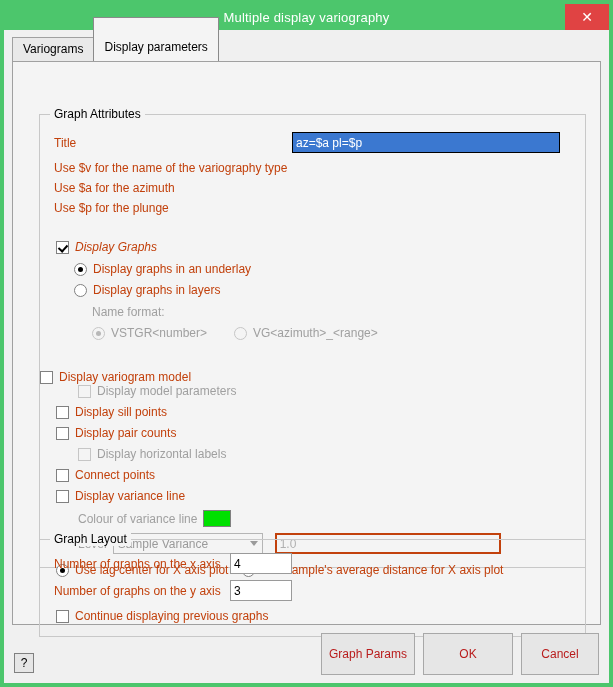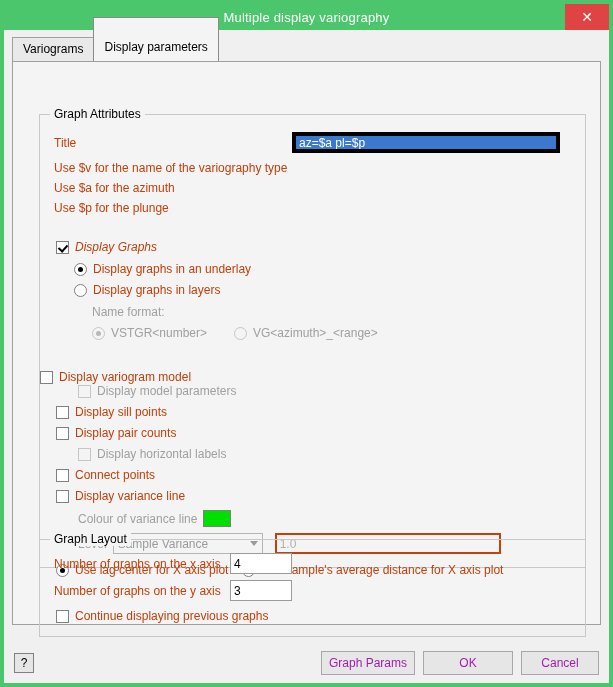--- a/index.html
+++ b/index.html
@@ -125,21 +125,21 @@
     font-size: 12px;
     border: 1px solid #7a9ec4;
     padding: 2px 3px;
     background: #ffffff;
     box-sizing: border-box;
     height: 21px;
   }
   input.txt.sel {
     background: #3b78d0;
     color: #ffffff;
-    border: 4px solid #000000;
+    border: 1px solid #000000;
   }
   input.txt.plain { border: 1px solid #9a9a9a; }
   input.txt.disabled {
     background: #f4f4f4;
     color: #b0b0b0;
     border: 2px solid #c2410c;
   }
 
   
   .cb {
@@ -227,23 +227,23 @@
     border-top: 5px solid #9a9a9a;
     pointer-events: none;
   }
 
   
   .btn {
     font-family: "Liberation Sans", sans-serif;
     font-size: 12px;
     background: #e6e6e6;
     border: 1px solid #a8a8a8;
-    height: 24px;
+    height: 42px;
     cursor: pointer;
-    color: #a21caf;
+    color: #b91c1c;
   }
 
   .helpbtn {
     position: absolute;
     left: 10px;
     bottom: 10px;
     width: 18px;
     height: 18px;
     border: 1px solid #808080;
     background: #e6e6e6;

